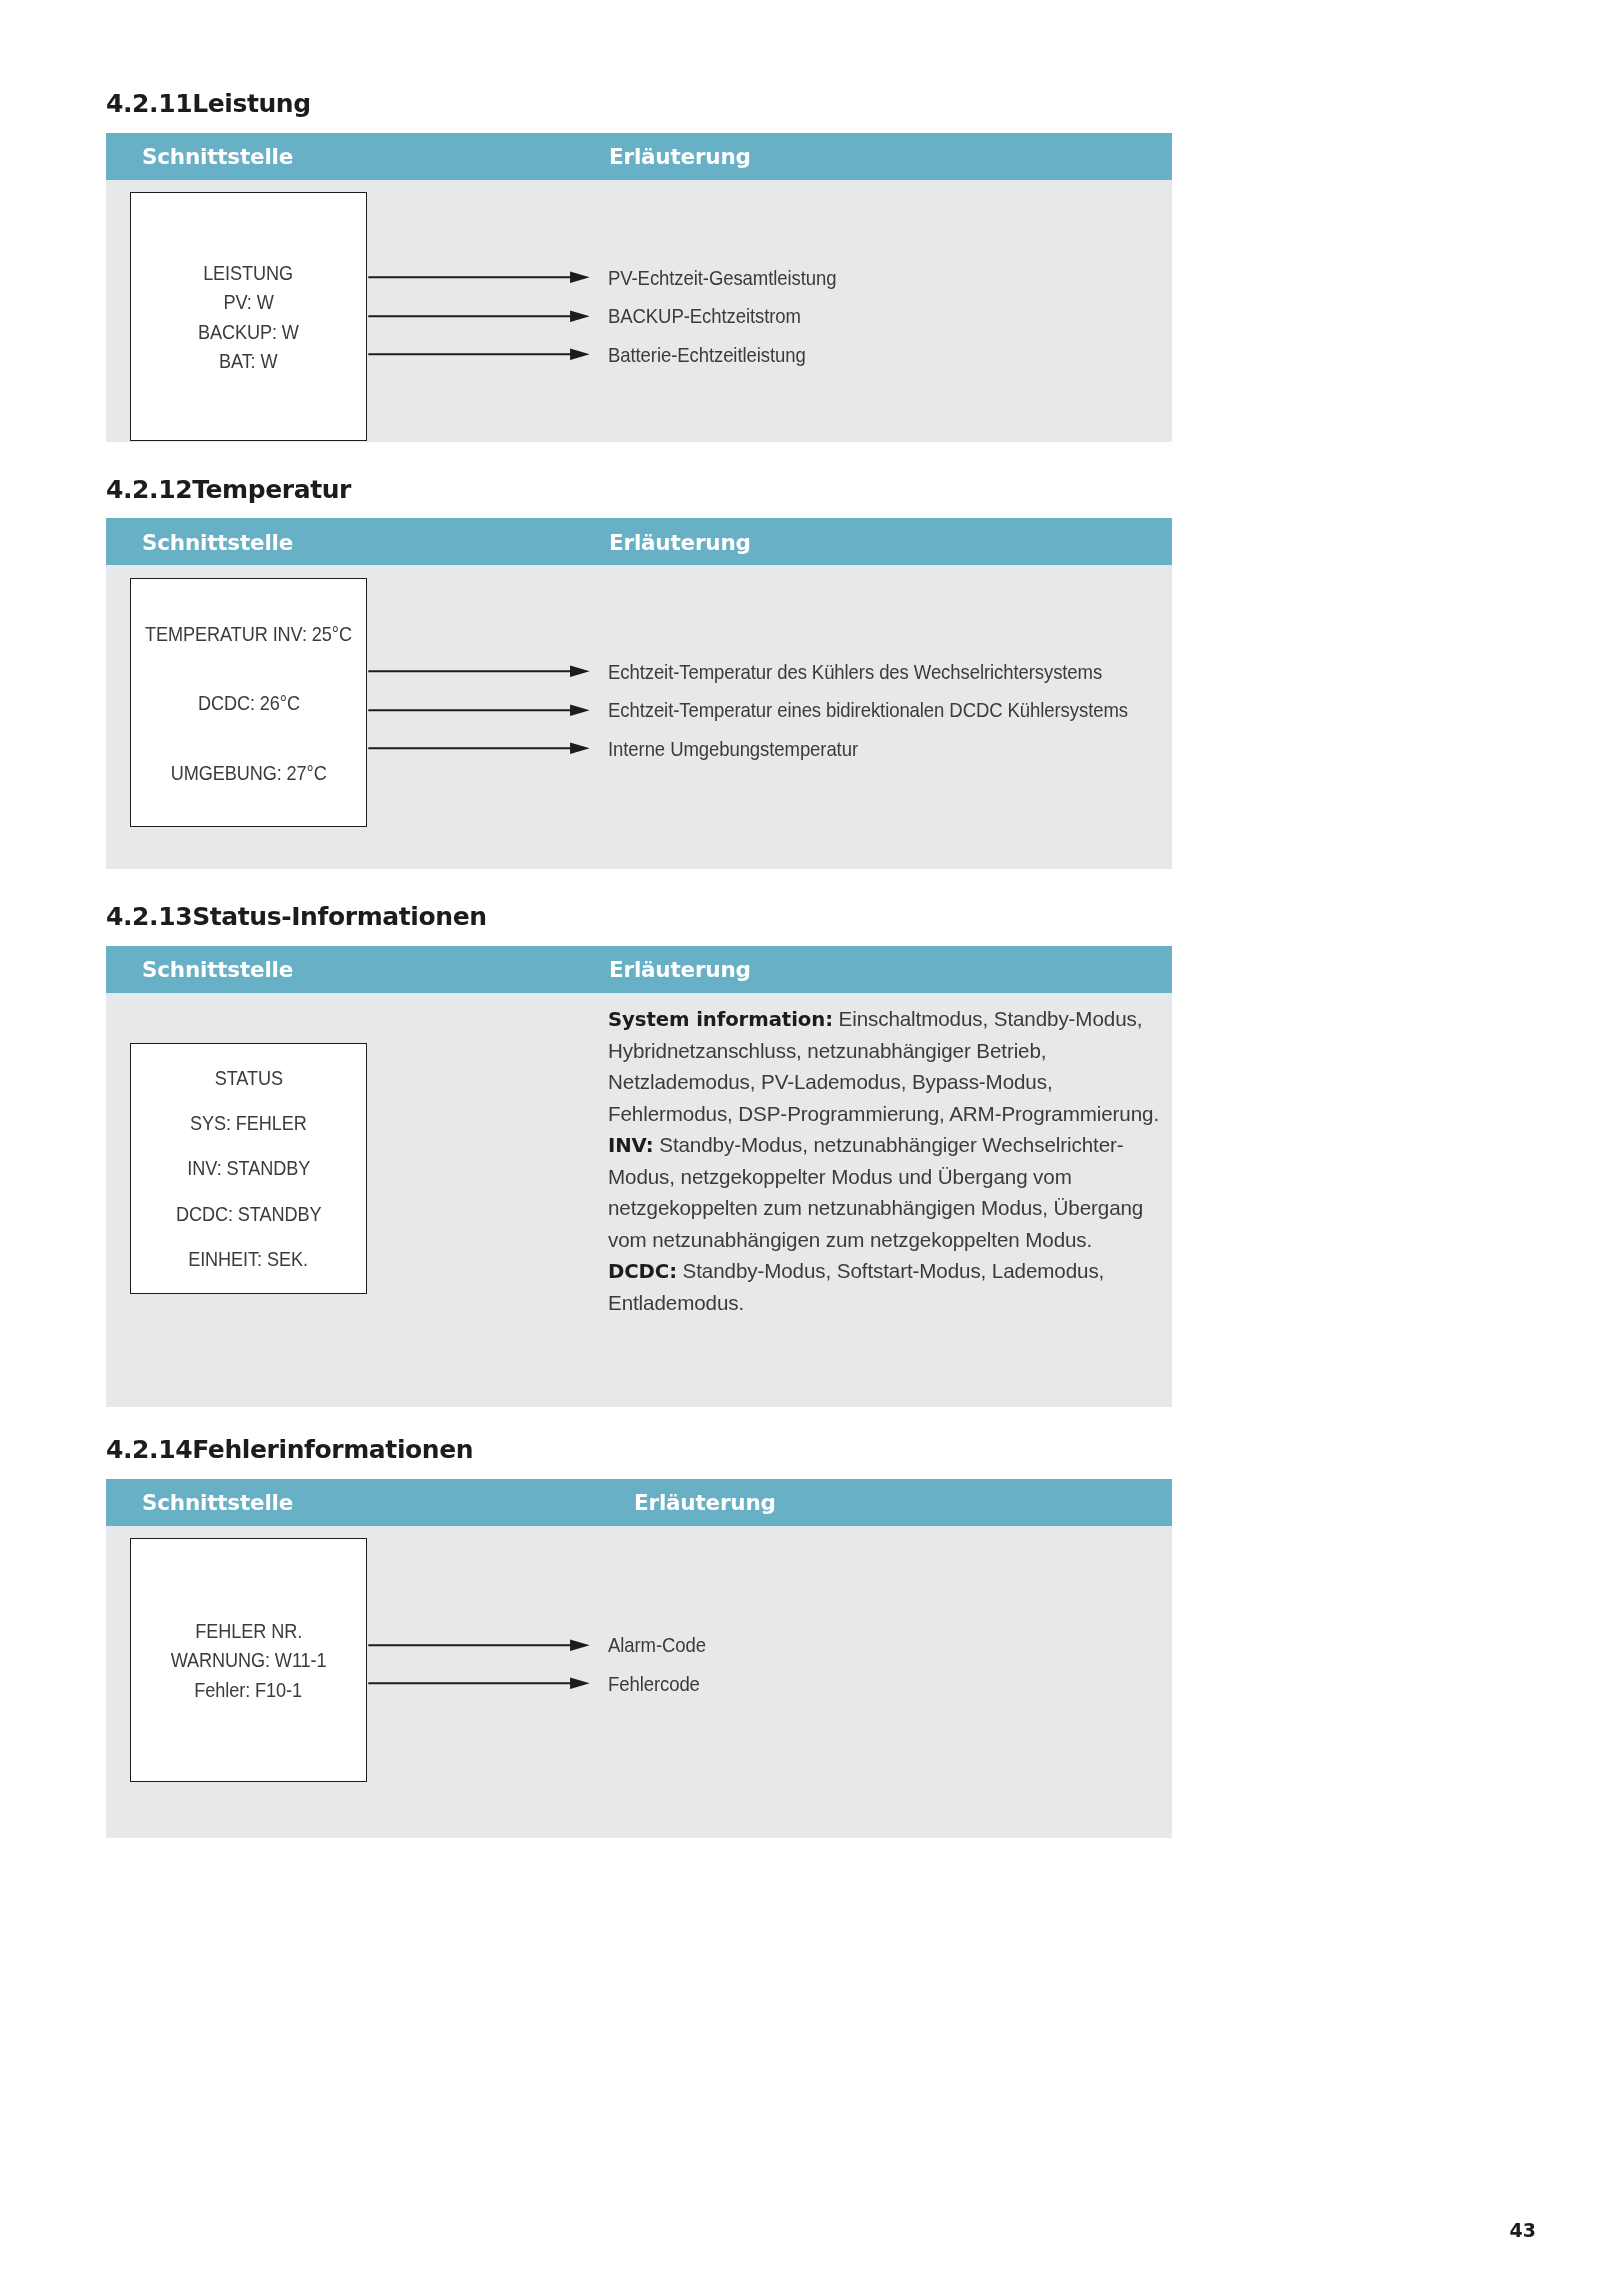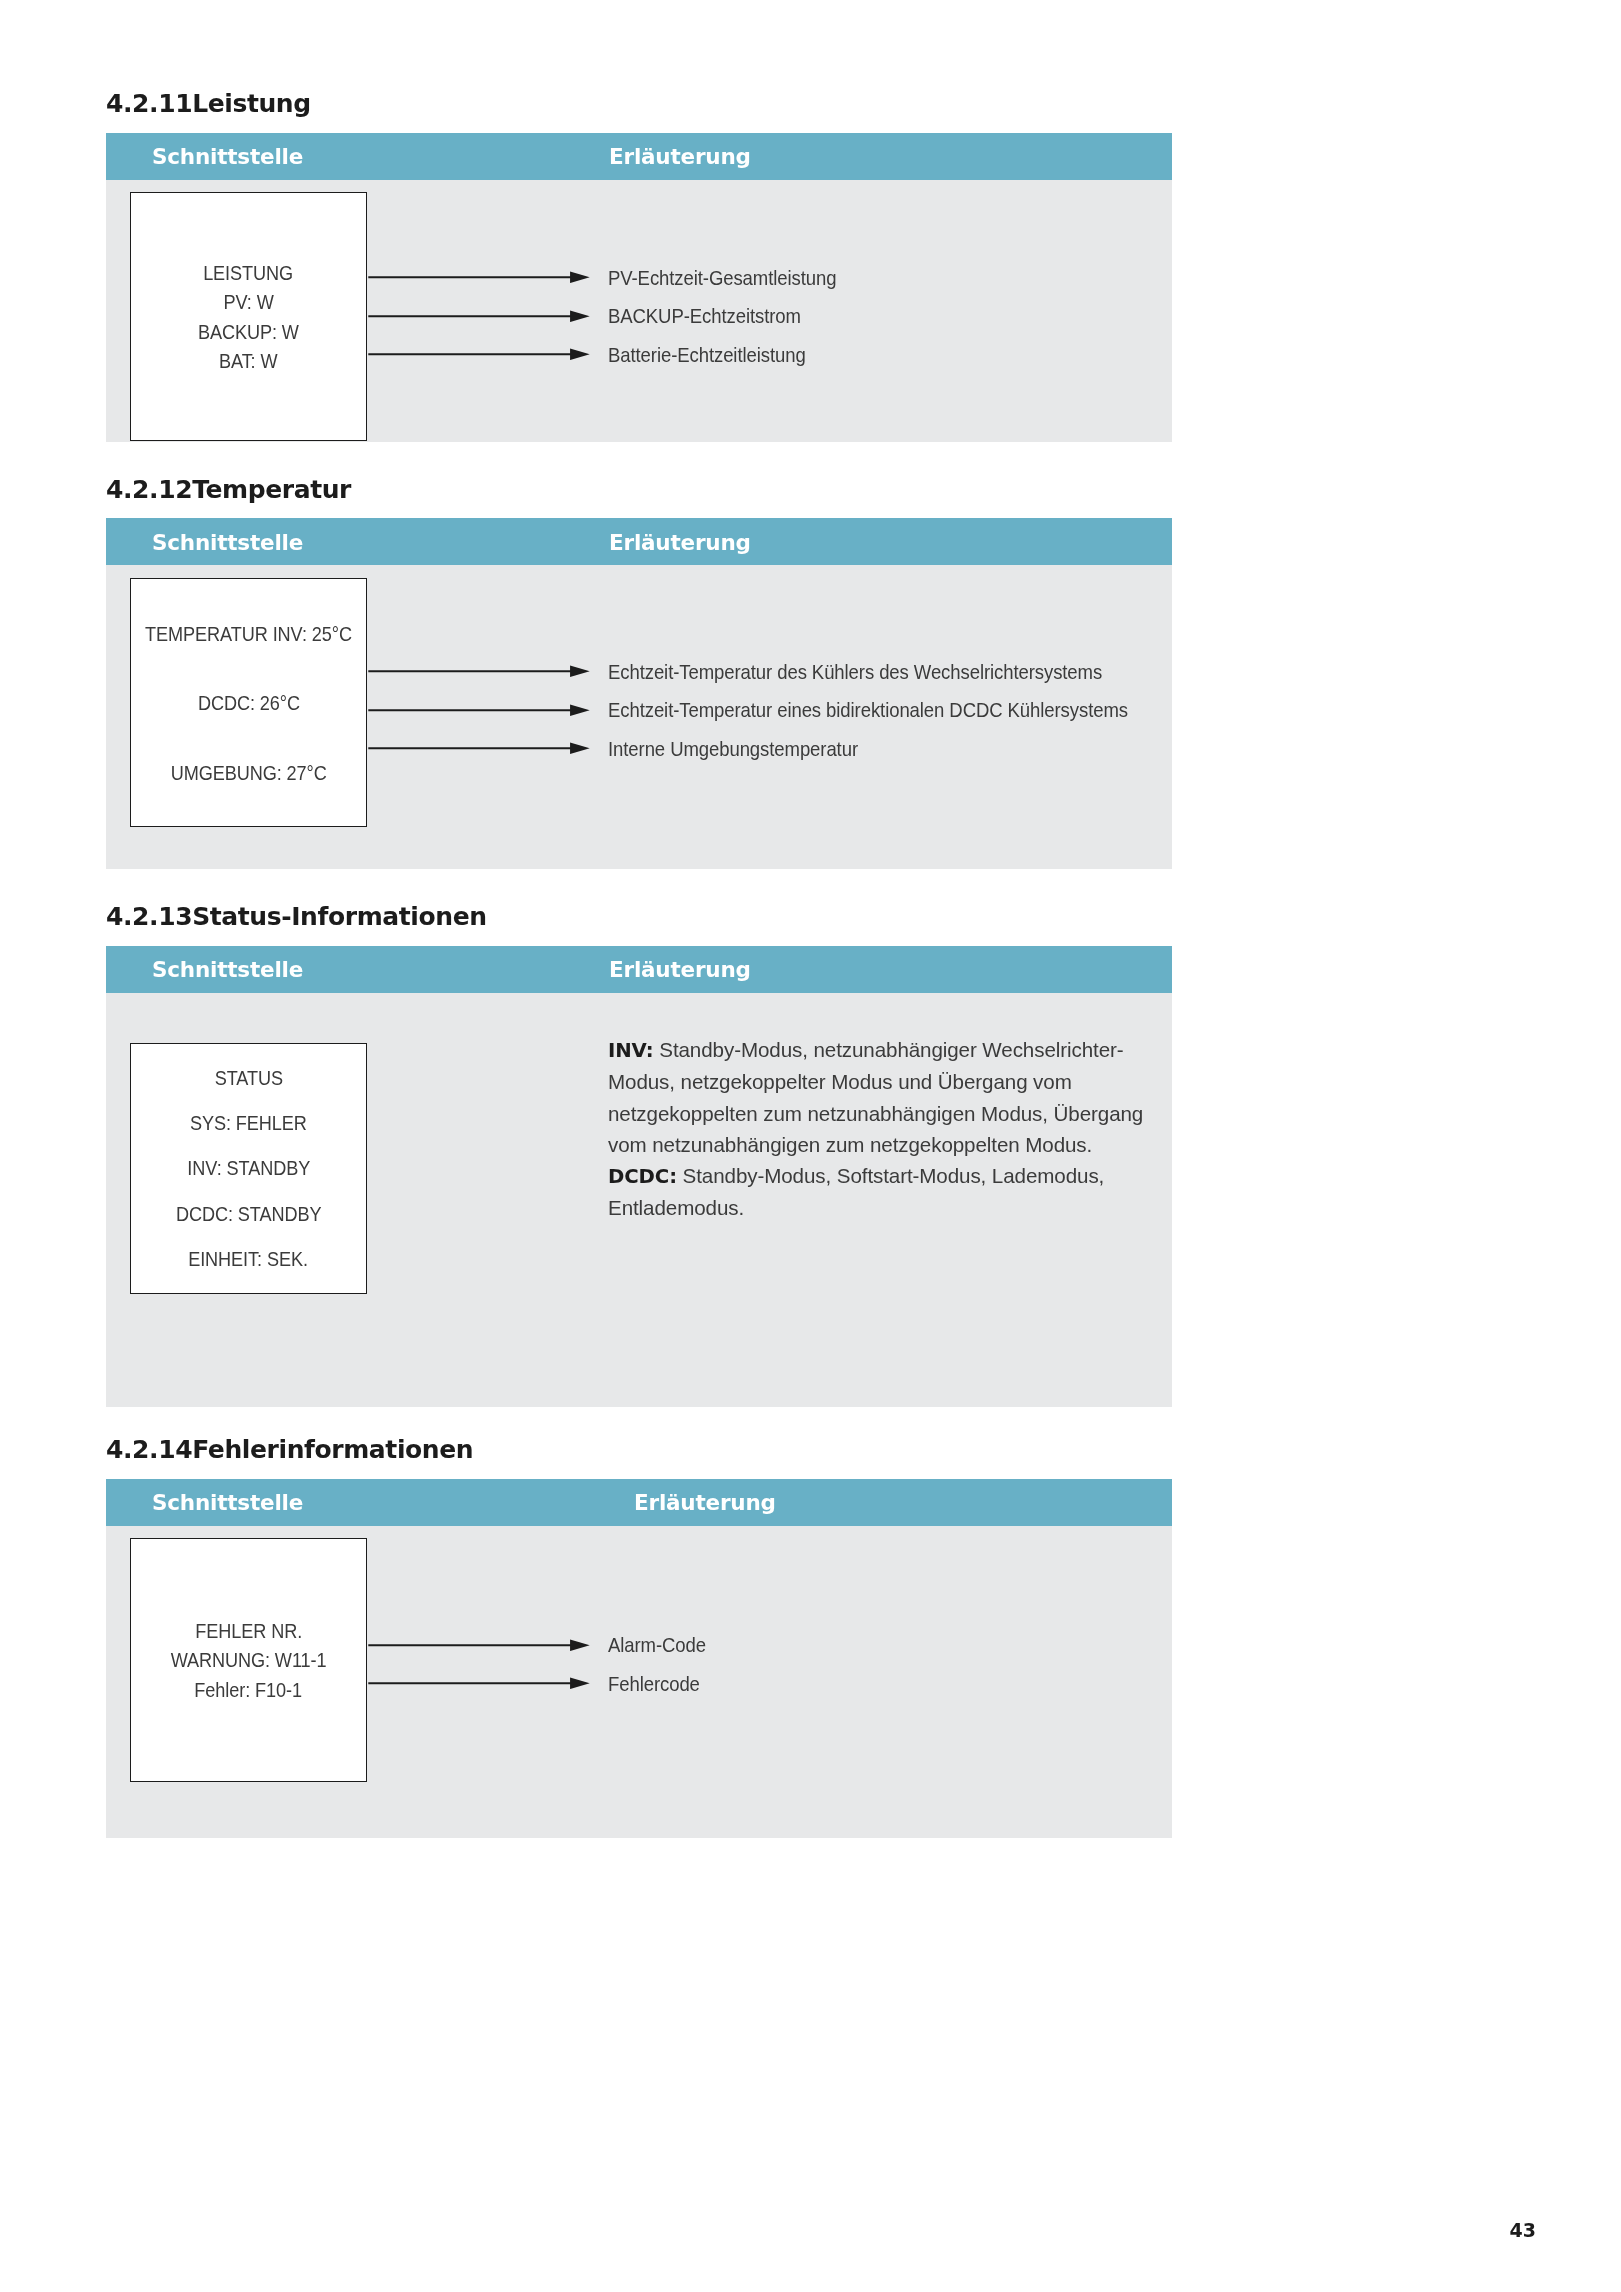--- a/index.html
+++ b/index.html
@@ -60,21 +60,21 @@
     position: absolute;
     top: 50%;
     transform: translateY(-50%);
     color: #ffffff;
     font-family: "DejaVu Sans", sans-serif;
     font-weight: bold;
     font-size: 21.5px;
     letter-spacing: -0.2px;
     white-space: nowrap;
   }
-  .th-left  { left: 46px; }
+  .th-left  { left: 36px; }
   .th-right { left: 503px; }
   .th-right-wide { left: 528px; }
 
   .tbl-body {
     position: relative;
     box-sizing: border-box;
   }
 
   
   .iface-box {
@@ -253,20 +253,21 @@
 
         <div class="iface-box" style="left:24px; top:50px; width:237px; height:251px;gap:16px;">
           <div class="iface-line">STATUS</div>
           <div class="iface-line">SYS: FEHLER</div>
           <div class="iface-line">INV: STANDBY</div>
           <div class="iface-line">DCDC: STANDBY</div>
           <div class="iface-line">EINHEIT: SEK.</div>
         </div>
 
         <div class="expl-para" style="left:502px; top:10.7px;">
+          <span><b>System information:</b><span> Einschaltmodus, Standby-Modus, Hybridnetzanschluss, netzunabhängiger Betrieb, Netzlademodus, PV-Lademodus, Bypass-Modus, Fehlermodus, DSP-Programmierung, ARM-Programmierung.</span></span>
           <br>
           <span><b>INV:</b><span> Standby-Modus, netzunabhängiger Wechselrichter-Modus, netzgekoppelter Modus und Übergang vom netzgekoppelten zum netzunabhängigen Modus, Übergang vom netzunabhängigen zum netzgekoppelten Modus.</span></span>
           <br>
           <span><b>DCDC:</b><span> Standby-Modus, Softstart-Modus, Lademodus, Entlademodus.</span></span>
         </div>
       </div>
     </div>
 
     <div style="height:29.6px"></div>
     <div class="heading-wrap">

